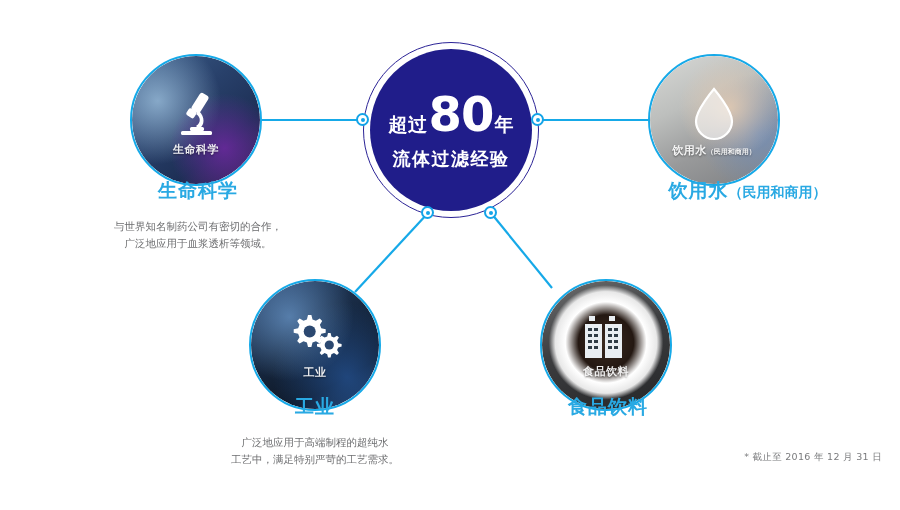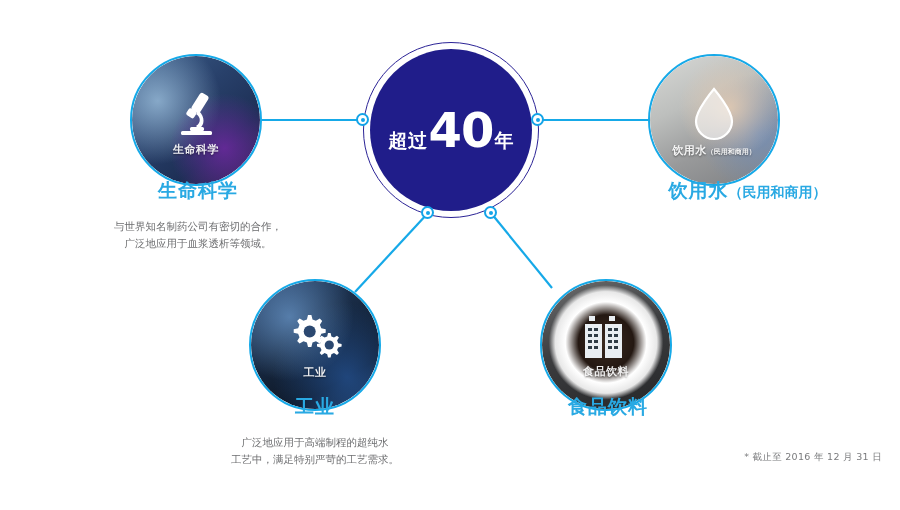--- a/index.html
+++ b/index.html
@@ -215,23 +215,24 @@
     <line x1="538" y1="120" x2="648" y2="120" stroke="#16A9E8" stroke-width="2.2"></line>
     <line x1="428" y1="213" x2="355" y2="292" stroke="#16A9E8" stroke-width="2.2"></line>
     <line x1="491" y1="213" x2="552" y2="288" stroke="#16A9E8" stroke-width="2.2"></line>
   </svg>
 
   <div class="hub">
     <div class="hub-ring"></div>
     <div class="hub-core">
       <div class="hub-line1">
         <span class="hub-pre">超过</span>
-        <span class="hub-num">40</span>
+        <span class="hub-num">80</span>
         <span class="hub-unit">年</span>
       </div>
+      <div class="hub-line2">流体过滤经验</div>
     </div>
   </div>
 
   <div class="node node-left"></div>
   <div class="node node-right"></div>
   <div class="node node-bl"></div>
   <div class="node node-br"></div>
 
   <div class="spot" style="left:130px; top:54px;">
     <div class="photo">

